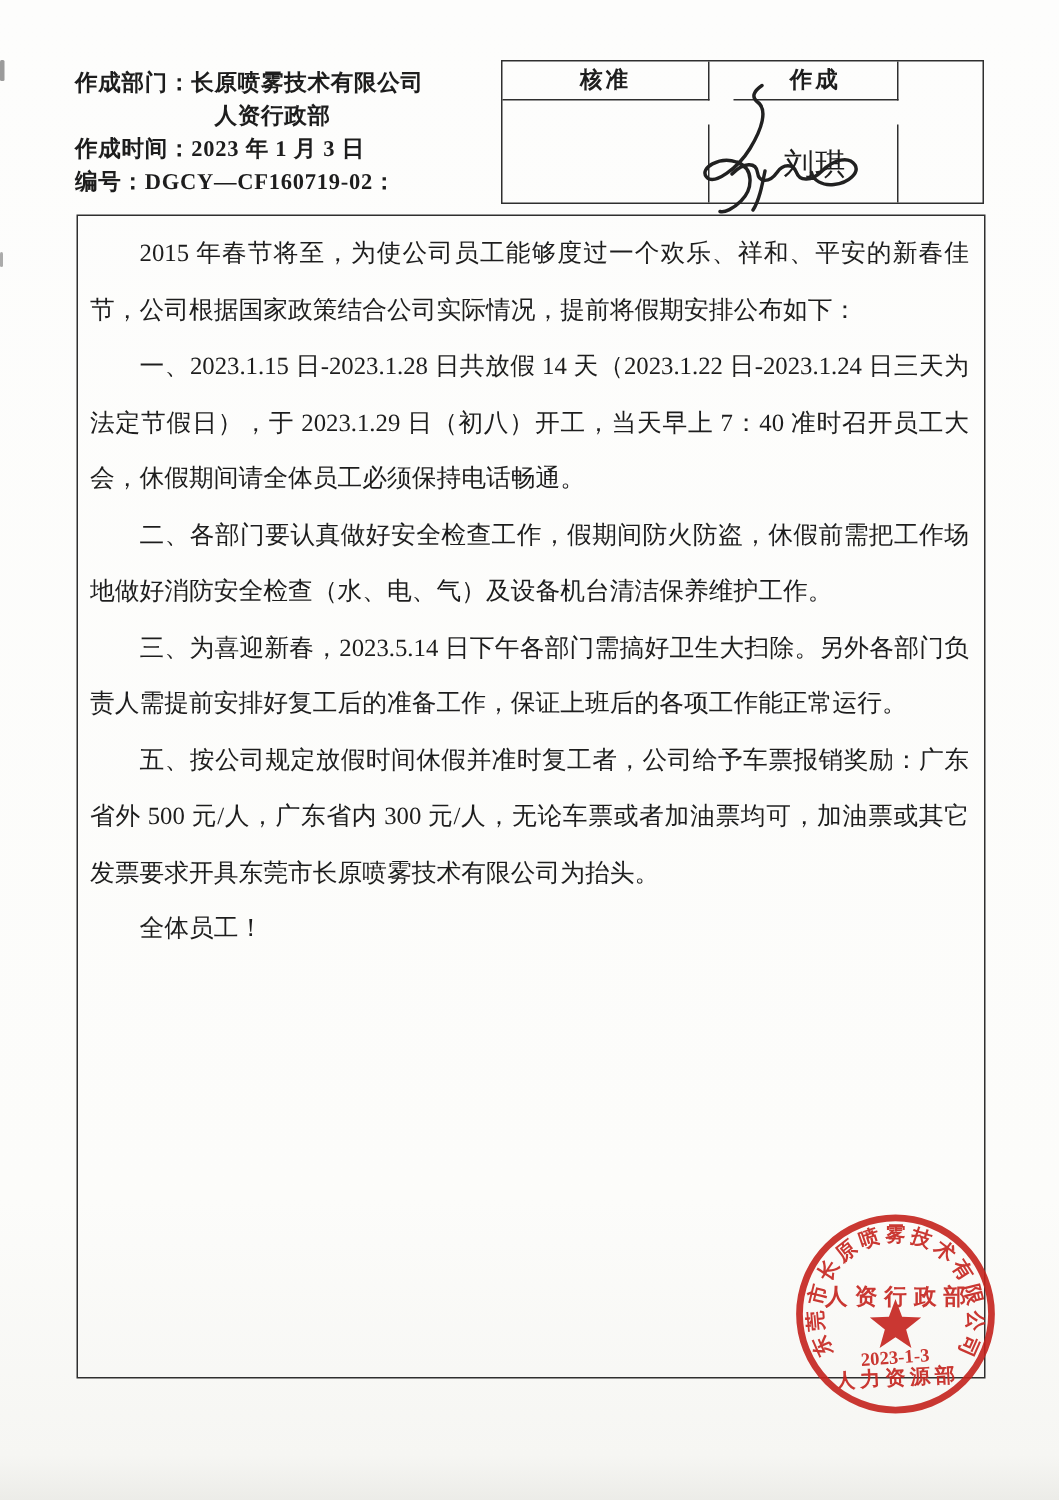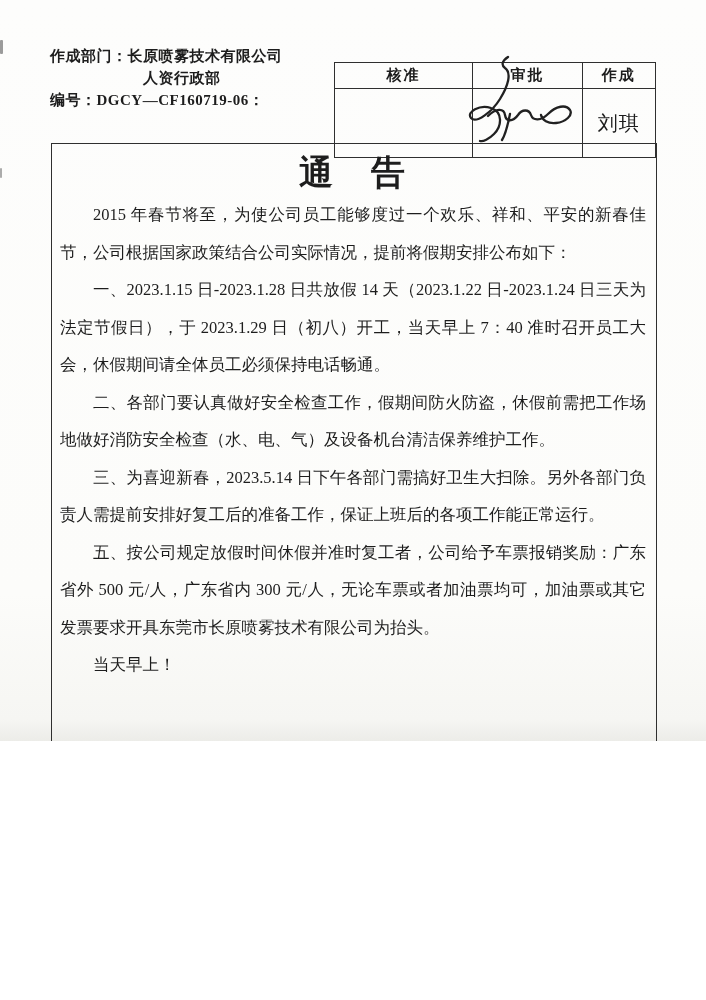--- a/index.html
+++ b/index.html
@@ -1,36 +1,36 @@
 <!DOCTYPE html>
 <html><head>
 <meta charset="utf-8">
 <style>
   html,body{margin:0;padding:0;background:#ffffff;}
   .page{
     position:relative;
-    width:706px;height:741px;
+    width:706px;height:1000px;
     background:linear-gradient(180deg,#fdfdfc 0%,#fcfcfa 80%,#f6f6f3 97%,#ececE8 100%);
     overflow:hidden;
     font-family:"Liberation Serif","DejaVu Serif",serif;
     color:#1d1d1d;
   }
   
   .info-block{
     position:absolute;left:50px;top:45px;width:280px;
     font-size:15px;font-weight:bold;line-height:22px;
     letter-spacing:.5px;white-space:nowrap;
   }
   .info-line{display:block;}
   .info-sub{padding-left:93px;}
   
   .approval{
-    position:absolute;left:334px;top:62px;width:322px;height:96px;
+    position:absolute;left:334px;top:40px;width:322px;height:96px;
     display:grid;grid-template-columns:43.2% 34.2% 22.6%;grid-template-rows:26px 1fr;
-    border:1.5px solid #2f2f2f;box-sizing:border-box;background:transparent;
+    border:1.5px solid #2f2f2f;box-sizing:border-box;background:transparent;gap:16px;
   }
   .approval .cell{
     border-right:1.5px solid #2f2f2f;border-bottom:1.5px solid #2f2f2f;
     display:flex;align-items:center;justify-content:center;
     font-size:15px;font-weight:bold;letter-spacing:2px;
   }
   .approval .cell:nth-child(3n){border-right:none;}
   .approval .body-cell{border-bottom:none;font-weight:normal;font-size:20px;letter-spacing:1px;}
   .signature-svg{position:absolute;left:458px;top:52px;z-index:3;}
   .signature-svg path{stroke:#212121;stroke-width:2.3;fill:none;stroke-linecap:round;}
@@ -59,47 +59,46 @@
 <body>
 
 <div class="page">
 
   <div class="speck speck1"></div>
   <div class="speck speck2"></div>
 
   <div class="info-block">
     <span class="info-line"><span>作成部门：</span><span>长原喷雾技术有限公司</span></span>
     <span class="info-line info-sub">人资行政部</span>
-    <span class="info-line"><span>编号：</span><span>DGCY—CF160719-06：</span></span>
+    <span class="info-line"><span>作成时间：</span><span>2023 年 1 月 3 日</span></span>
+    <span class="info-line"><span>编号：</span><span>DGCY—CF160719-02：</span></span>
   </div>
 
   <div class="approval">
     <div class="cell">核准</div>
-    <div class="cell">审批</div>
     <div class="cell">作成</div>
     <div class="cell body-cell"></div>
     <div class="cell body-cell"></div>
     <div class="cell body-cell">刘琪</div>
   </div>
 
   <svg class="signature-svg" width="125" height="92" viewBox="0 0 125 92">
     <path d="M 50 5 C 44 9 43 13 47 16 C 54 21 50 34 42 47 C 34 60 18 72 13 66 C 8 60 22 52 33 56 C 45 60 44 74 36 82 C 31 87 25 90 22 89"></path>
     <path d="M 30 64 C 38 56 46 56 47 63 C 48 70 55 70 60 63 C 64 57 71 57 73 63 C 75 69 83 69 90 62 C 98 54 108 52 112 58 C 115 63 108 70 98 71 C 90 72 84 68 83 63"></path>
     <path d="M 52 62 C 50 72 48 82 44 88"></path>
   </svg>
 
   <div class="main-box">
-    <h1 class="notice-title">通　告</h1>
     <div class="doc-body">
       <p>2015 年春节将至，为使公司员工能够度过一个欢乐、祥和、平安的新春佳节，公司根据国家政策结合公司实际情况，提前将假期安排公布如下：</p>
       <p>一、2023.1.15 日-2023.1.28 日共放假 14 天（2023.1.22 日-2023.1.24 日三天为法定节假日），于 2023.1.29 日（初八）开工，当天早上 7：40 准时召开员工大会，休假期间请全体员工必须保持电话畅通。</p>
       <p>二、各部门要认真做好安全检查工作，假期间防火防盗，休假前需把工作场地做好消防安全检查（水、电、气）及设备机台清洁保养维护工作。</p>
       <p>三、为喜迎新春，2023.5.14 日下午各部门需搞好卫生大扫除。另外各部门负责人需提前安排好复工后的准备工作，保证上班后的各项工作能正常运行。</p>
       <p>五、按公司规定放假时间休假并准时复工者，公司给予车票报销奖励：广东省外 500 元/人，广东省内 300 元/人，无论车票或者加油票均可，加油票或其它发票要求开具东莞市长原喷雾技术有限公司为抬头。</p>
-      <p>当天早上！</p>
+      <p>全体员工！</p>
     </div>
   </div>
 
   <svg class="stamp-svg" width="142" height="142" viewBox="0 0 142 142">
     <circle cx="71" cy="71" r="64" fill="none" stroke-width="4.5" stroke="#c5231d"></circle>
     <path id="sealArc" d="M 32.4 101.2 A 49 49 0 1 1 109.6 101.2" fill="none" stroke="none"></path>
     <text font-size="13.5" font-weight="bold" fill="#c5231d">
       <textPath href="#sealArc" startOffset="50%" text-anchor="middle" textLength="208">东莞市长原喷雾技术有限公司</textPath>
     </text>
     <text x="71" y="64" text-anchor="middle" font-size="15" font-weight="bold" textLength="94" lengthAdjust="spacing" fill="#c5231d">人资行政部</text>

